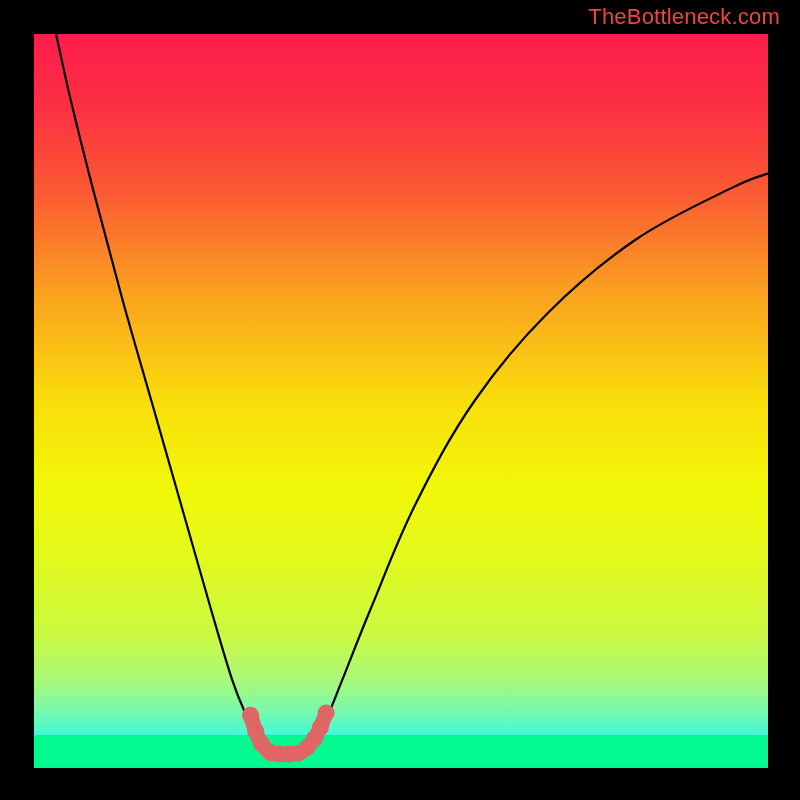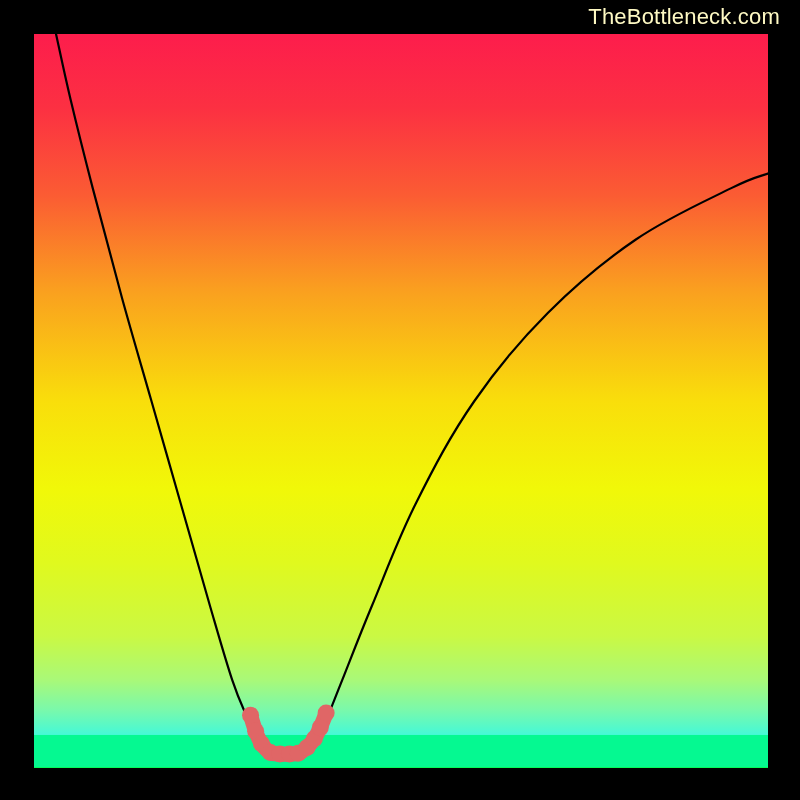--- a/index.html
+++ b/index.html
@@ -37,21 +37,21 @@
     position: absolute;
     left: 0;
     top: 0;
     width: 100%;
     height: 100%;
   }
   .watermark {
     position: absolute;
     top: 4px;
     right: 20px;
-    color: #fef9c3;
+    color: #ef4444;
     font-family: Arial, Helvetica, sans-serif;
     font-size: 22px;
     letter-spacing: 0.2px;
     user-select: none;
   }
 </style>
 </head>
 <body>
 
 <div class="frame">

